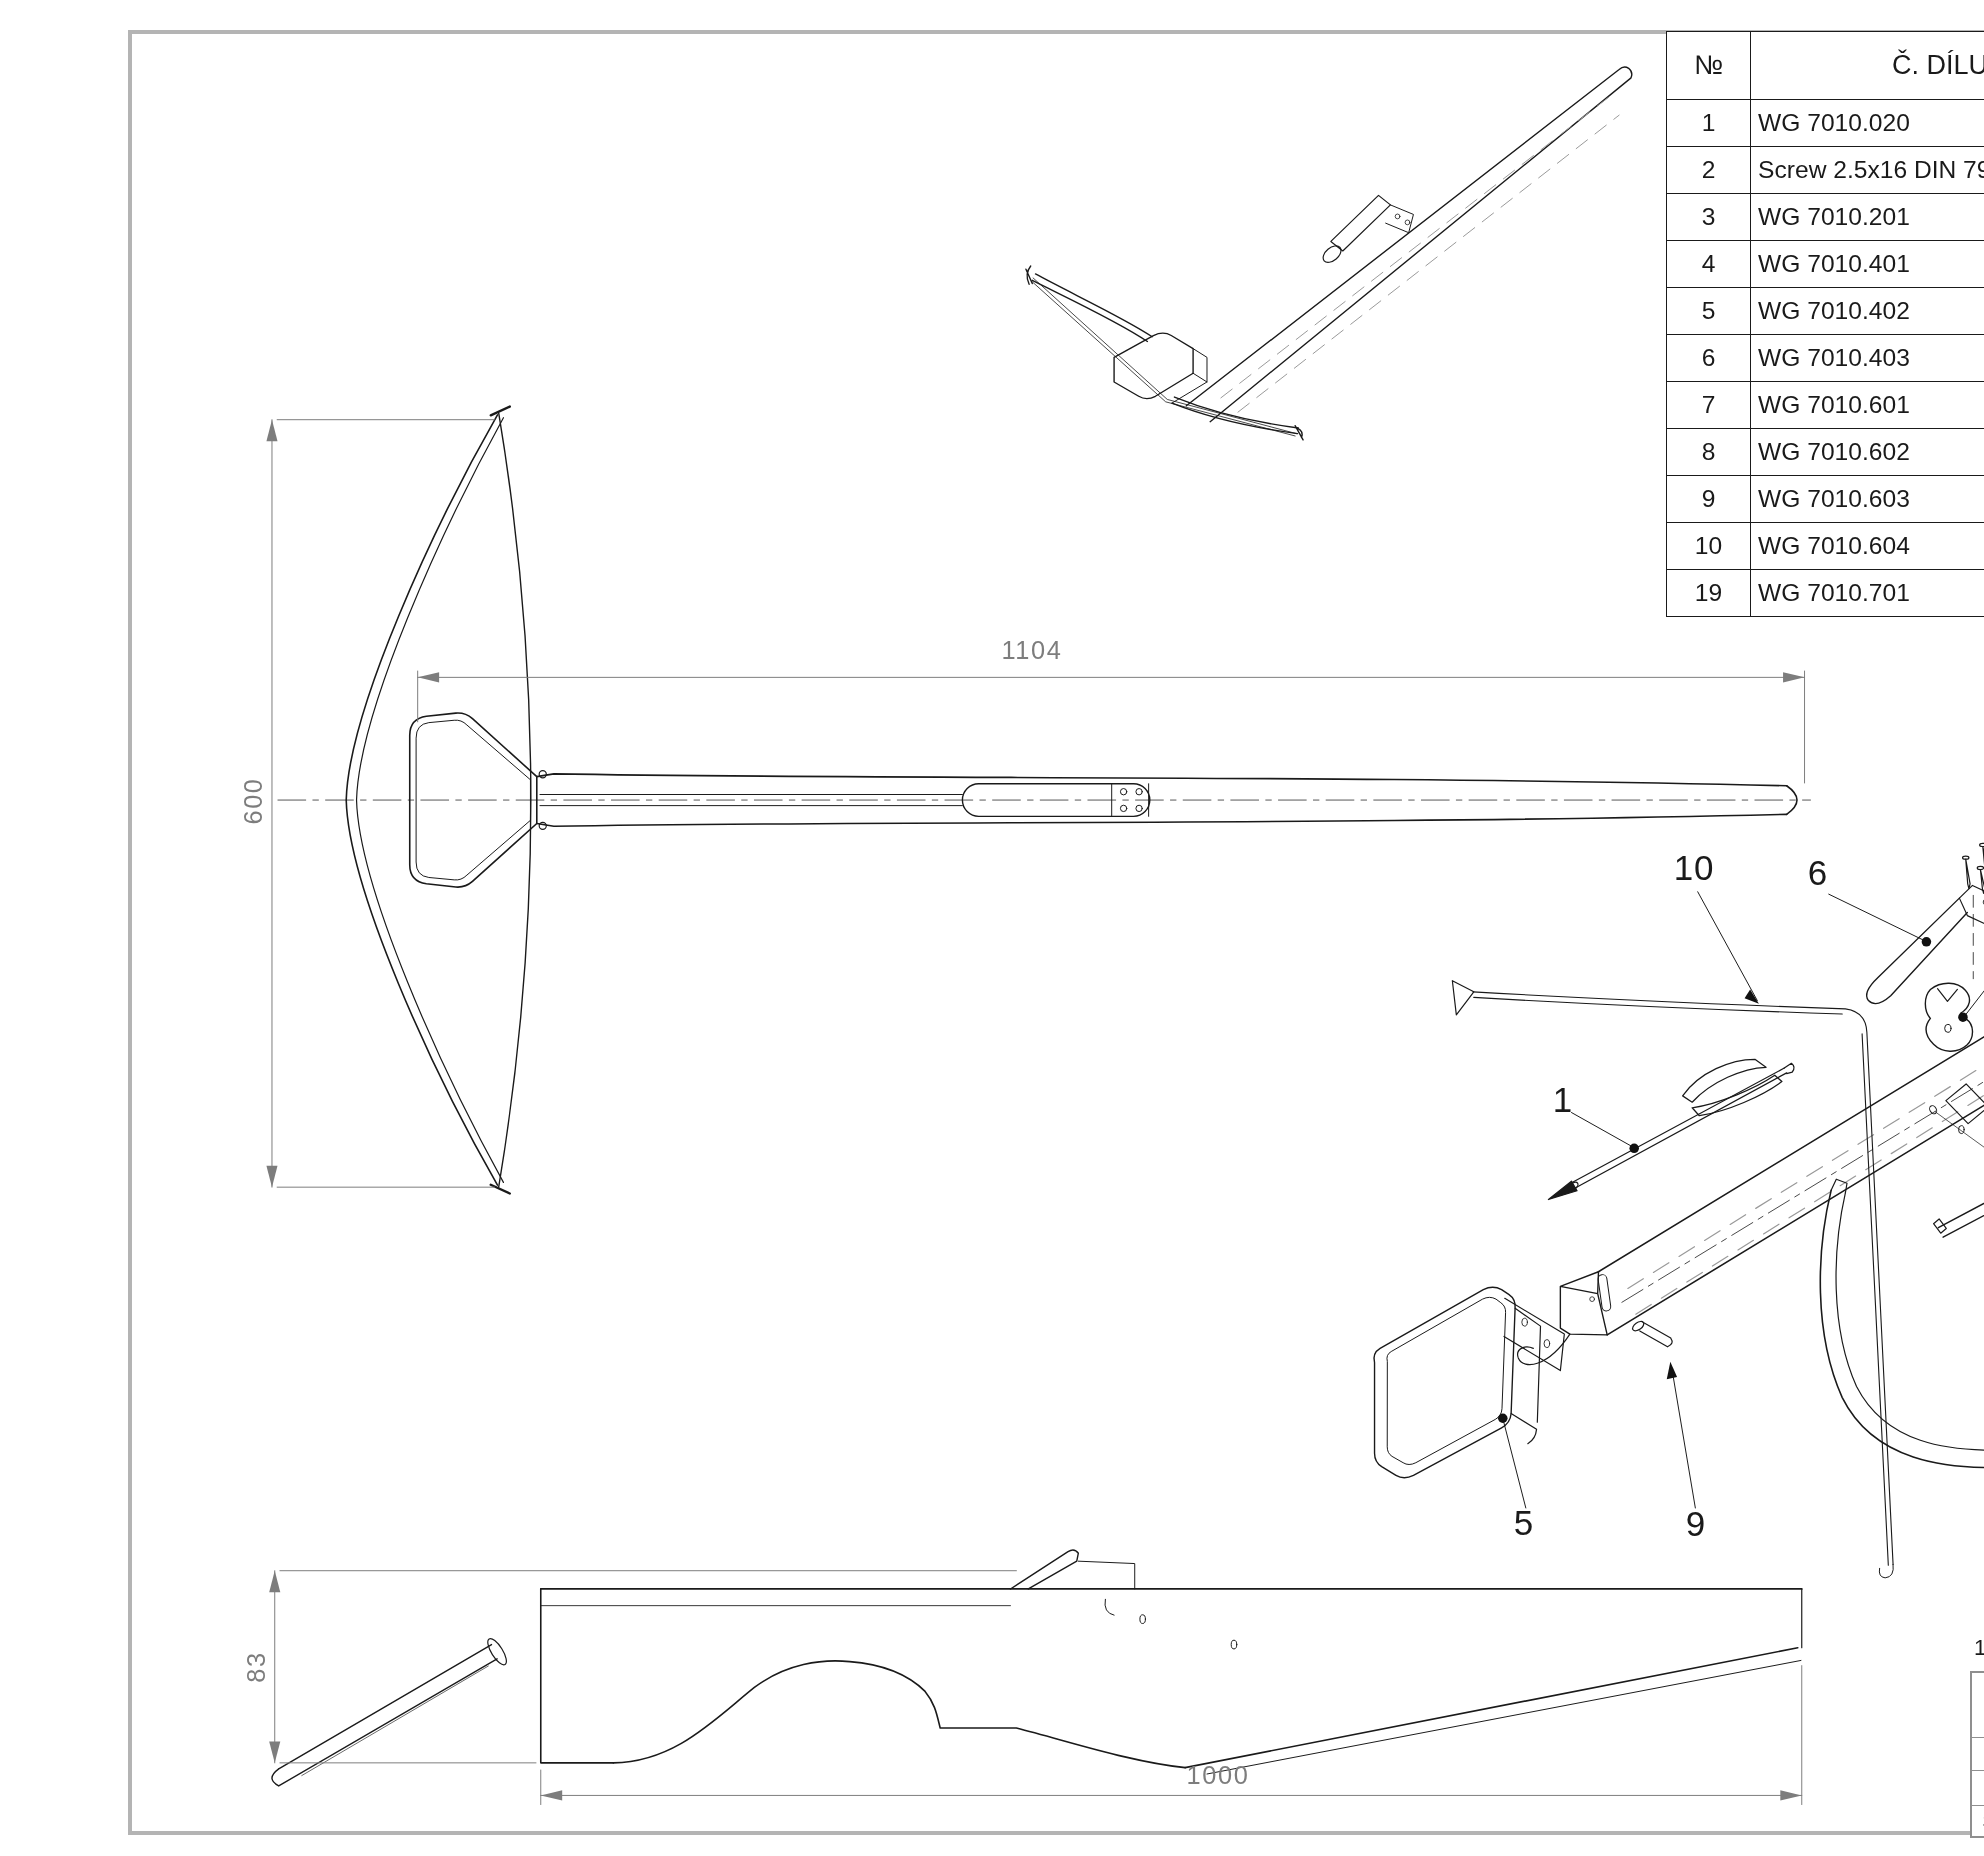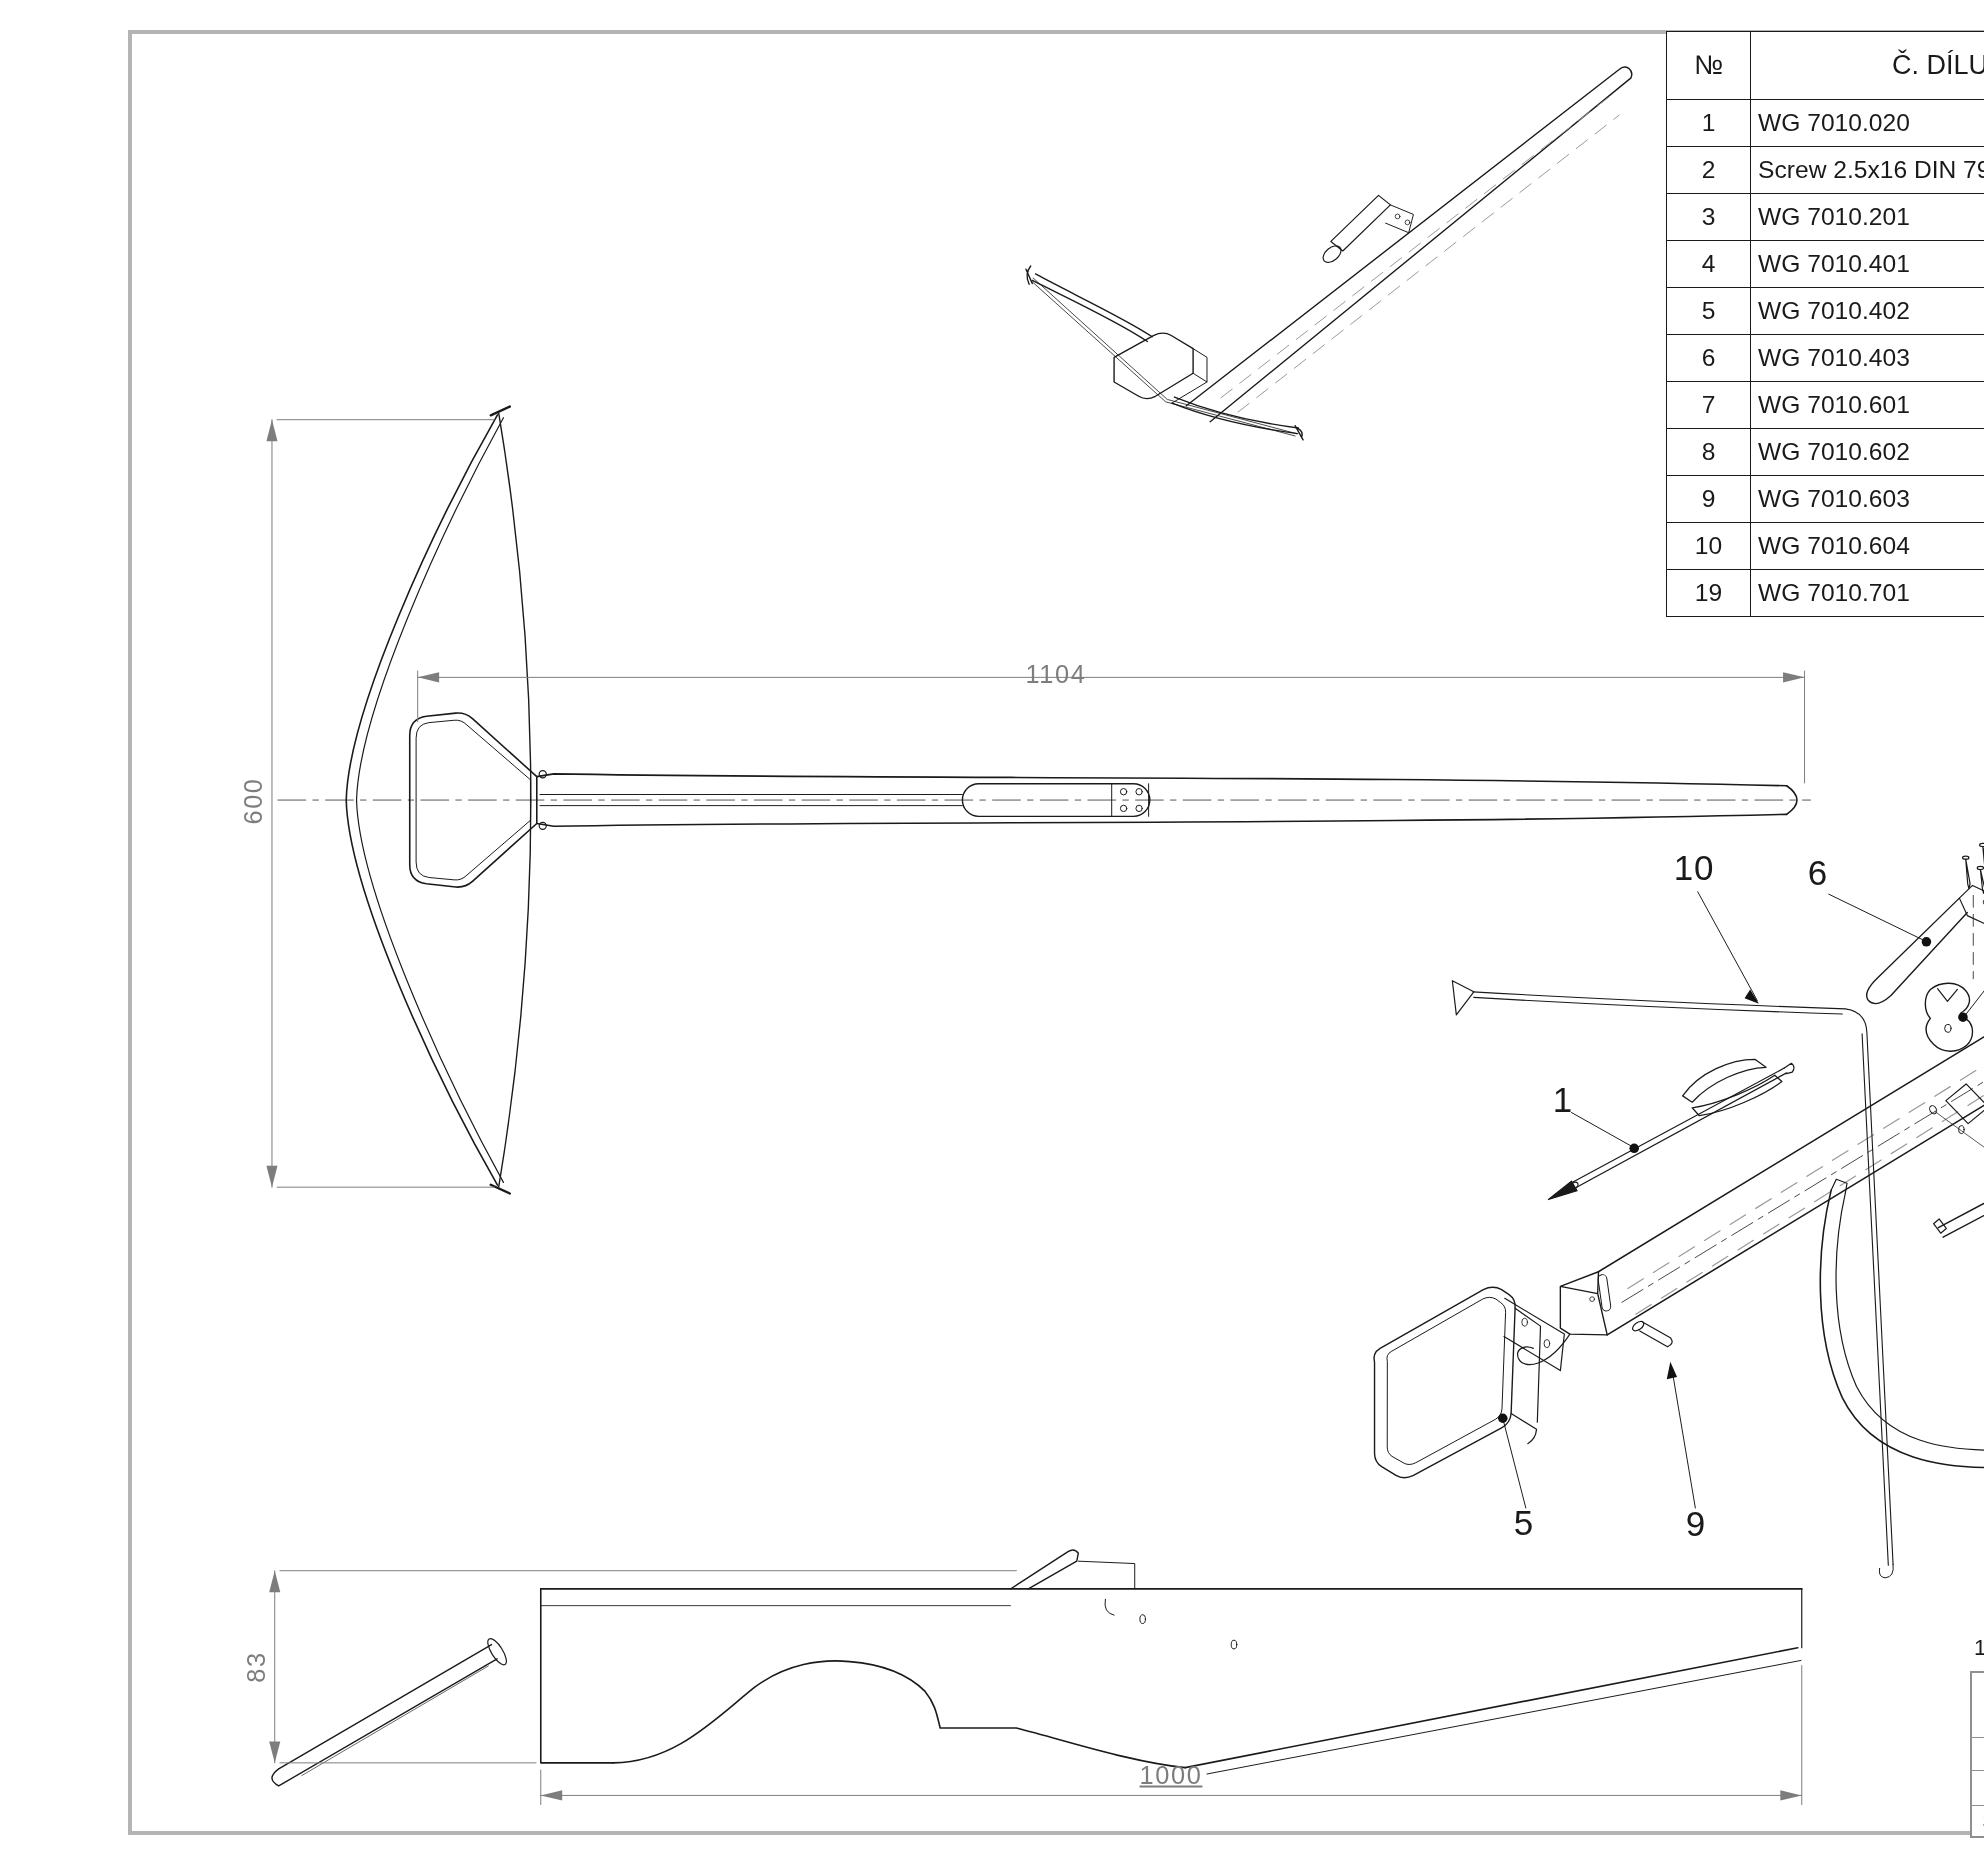--- a/index.html
+++ b/index.html
@@ -304,23 +304,23 @@
   <div id="tblock">
     <div id="tb-company" class="cell bR bB ctr">Work Gadget</div>
 
     <div id="tb-mass" class="cell bR bB lft">Mass: 1945.85, g.</div>
     <div id="tb-material" class="cell bR bB lft">Material:</div>
 
     <div id="tb-scale" class="cell bR lft">Scale: 1:5</div>
 
   </div>
 
-  <div class="dim" style="left:1032px;top:674px;margin-left:24px;">1104</div>
+  <div class="dim" style="left:1032px;top:650px;">1104</div>
   <div class="dim vert" style="left:253px;top:801px;">600</div>
-  <div class="dim" style="left:1171px;top:1775px;text-decoration:underline;">1000</div>
+  <div class="dim" style="left:1218px;top:1775px;">1000</div>
   <div class="dim vert" style="left:256px;top:1667px;">83</div>
 
   <div class="callout" style="left:1563px;top:1100px;">1</div>
 
   <div class="callout" style="left:1524px;top:1523px;">5</div>
   <div class="callout" style="left:1818px;top:873px;">6</div>
 
   <div class="callout" style="left:1696px;top:1524px;">9</div>
   <div class="callout" style="left:1694px;top:868px;">10</div>
 

